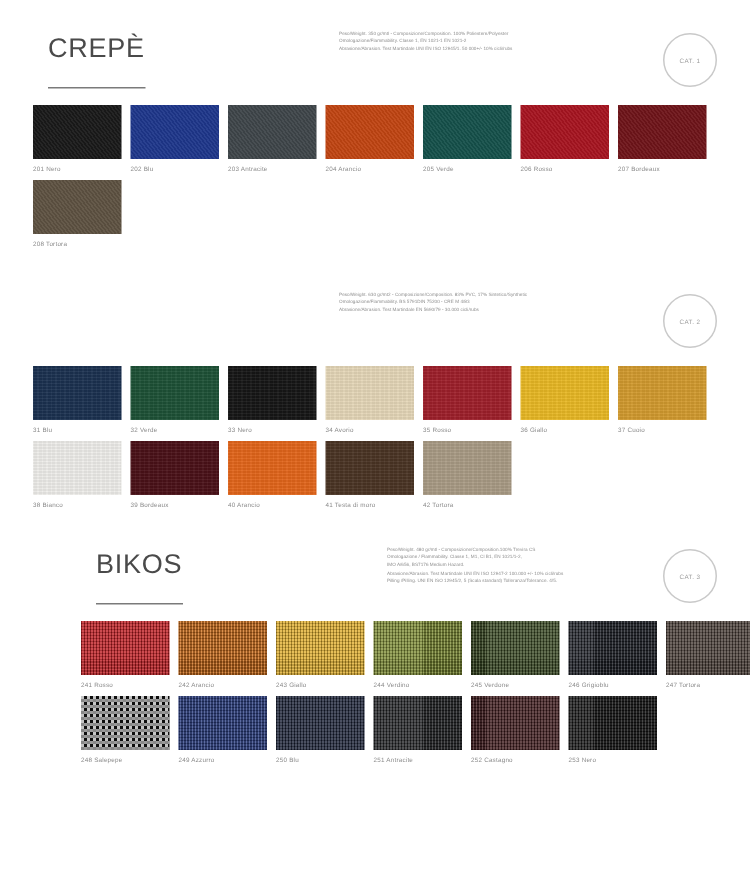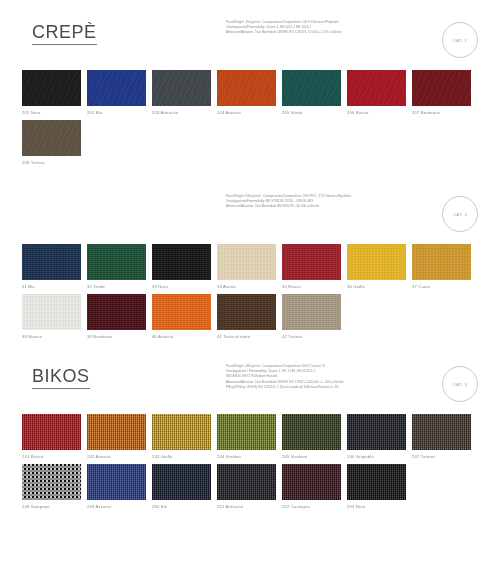--- a/index.html
+++ b/index.html
@@ -36,21 +36,21 @@
   }
   .section-title {
     position: absolute;
     left: 20px;
     top: 4px;
     font-size: 18px;
     letter-spacing: 0.5px;
     color: #4a4a4a;
     font-weight: 400;
     border-bottom: 1px solid #7a7a7a;
-    padding-bottom: 2px;
+    padding-bottom: 16px;
     line-height: 20px;
   }
   .spec {
     position: absolute;
     left: 214px;
     top: 2px;
     width: 215px;
     font-size: 3.1px;
     line-height: 5.2px;
     color: #8e8e8e;
@@ -136,21 +136,21 @@
     inset: 0;
     background-image:
       repeating-linear-gradient(90deg, rgba(255,255,255,0.72) 0 2px, rgba(0,0,0,0.72) 2px 4px),
       repeating-linear-gradient(0deg, rgba(255,255,255,0.55) 0 2px, rgba(0,0,0,0.55) 2px 4px);
     background-blend-mode: difference;
     pointer-events: none;
   }
 
   .sec-crepe { padding-top: 18px; }
   .sec-eco { padding-top: 22px; }
-  .sec-bikos { padding-top: 18px; }
+  .sec-bikos { padding-top: 18px; margin-left: 32px; }
 </style>
 </head>
 <body>
 
 <div class="page">
   <div id="sections-root">
       <div class="section sec-crepe">
         <div class="section-head">
           <div class="section-title">CREPÈ</div>
           <div class="spec">

